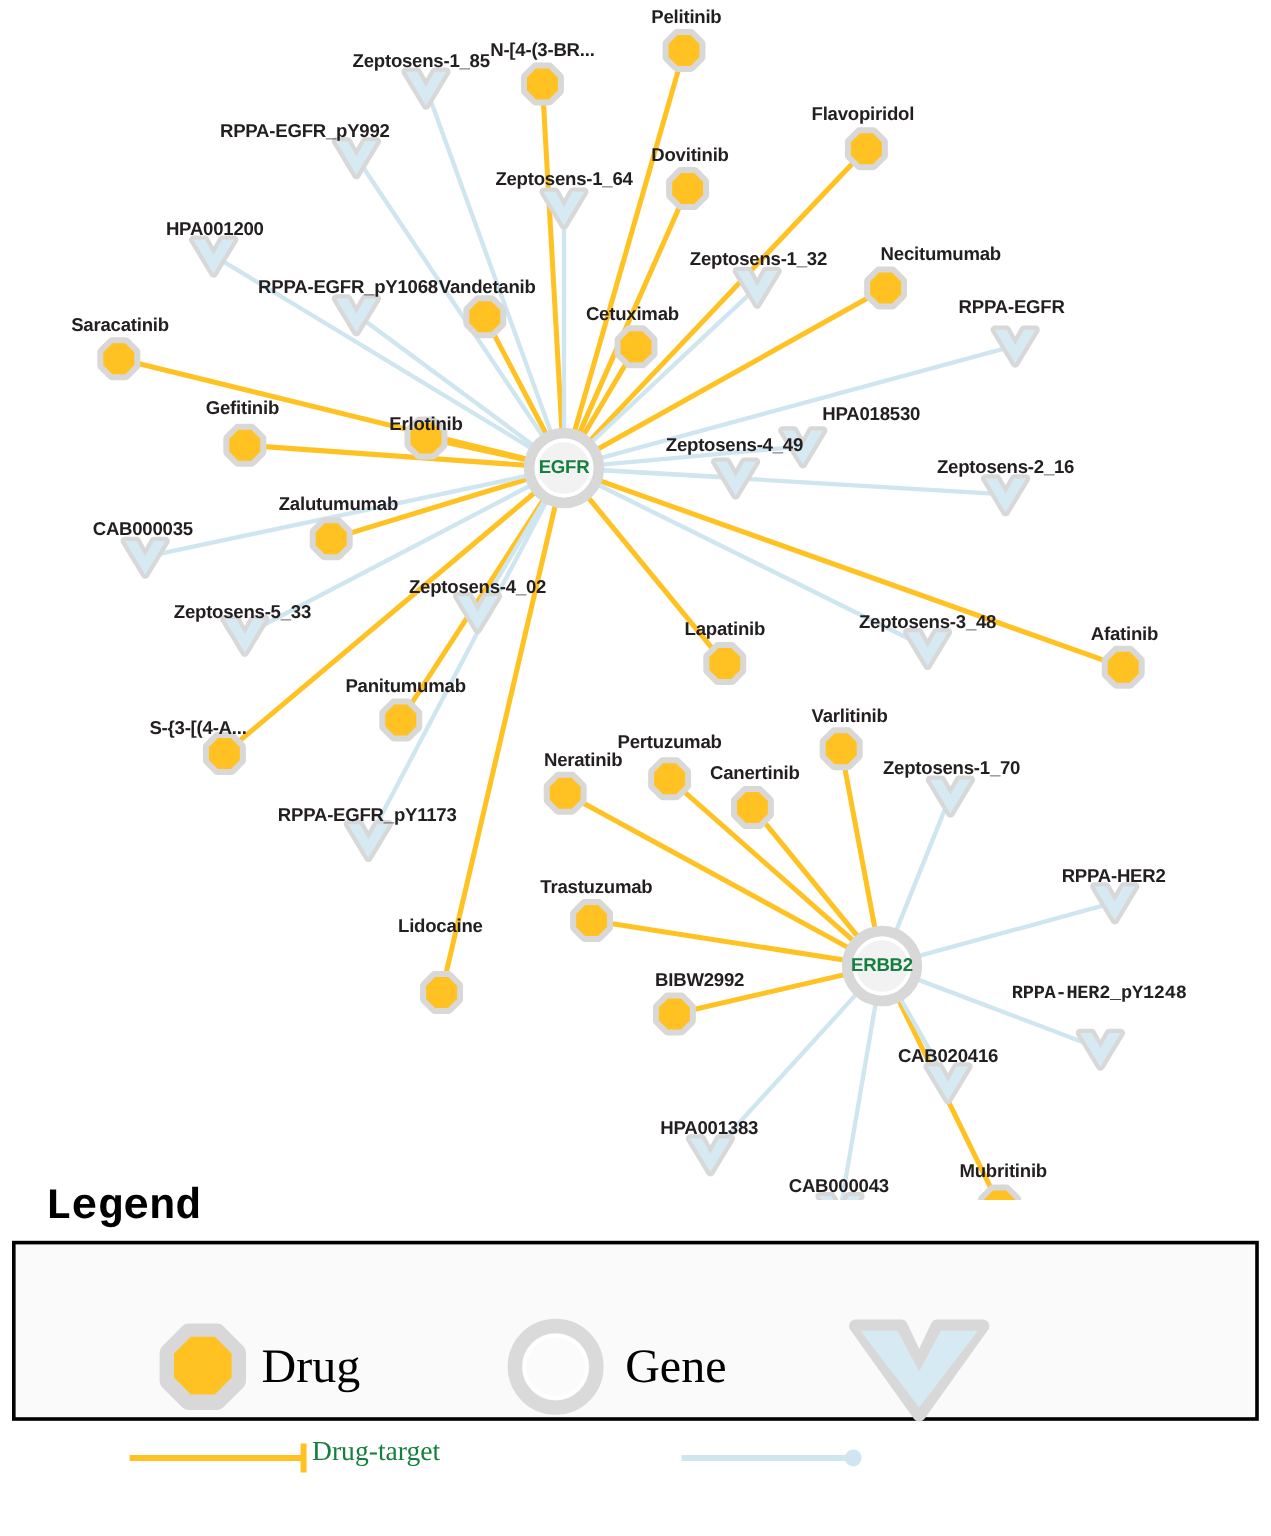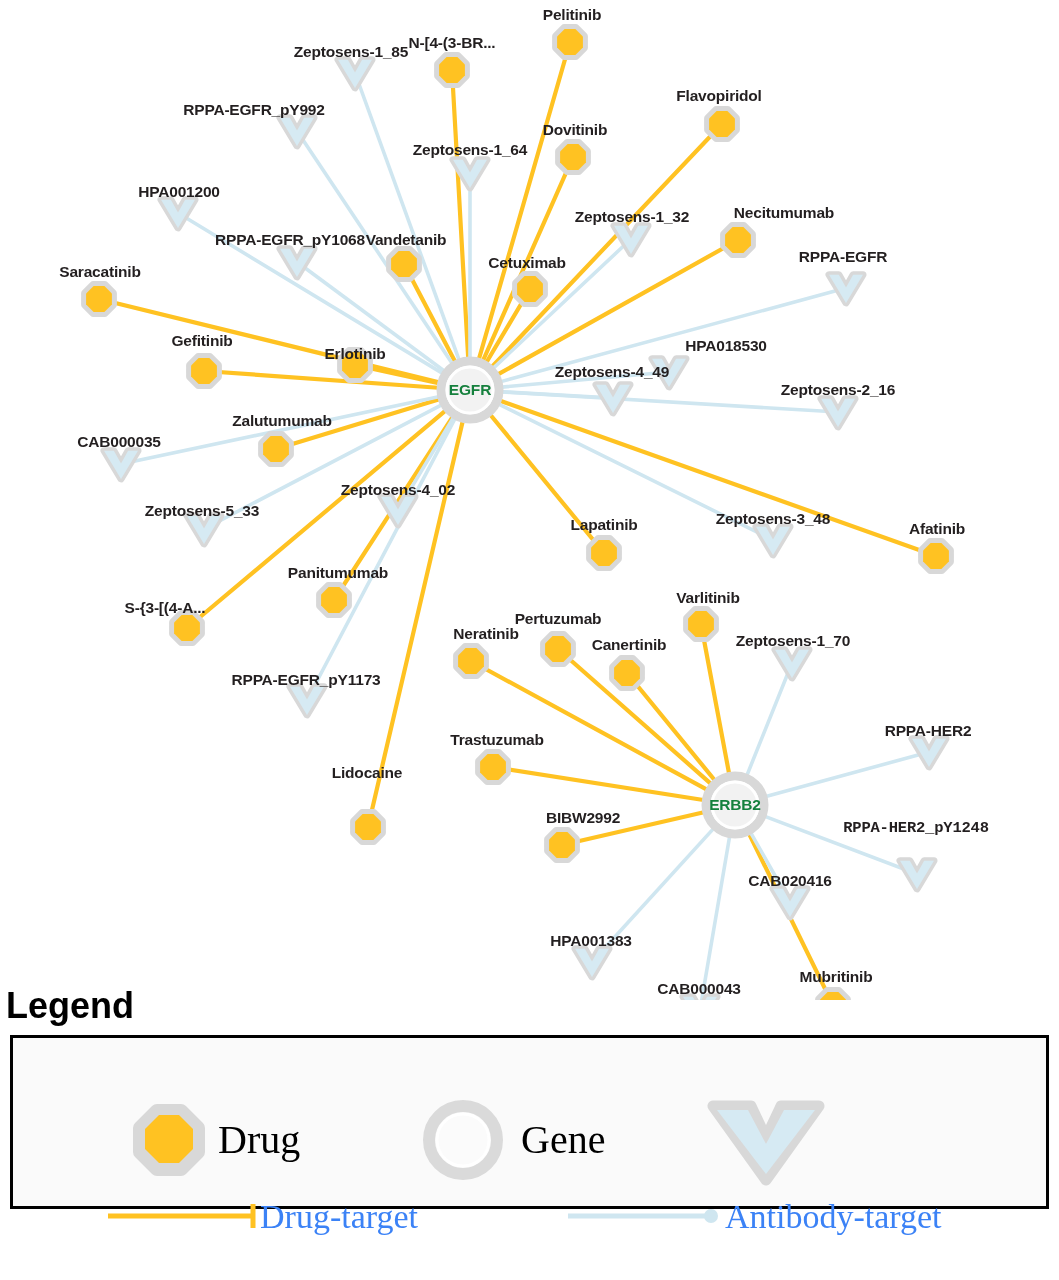--- a/index.html
+++ b/index.html
@@ -42,46 +42,46 @@
     color: #15803d;
   }
   
   #legend-wrap {
     position: absolute;
     left: 0;
     top: 985px;
     width: 1059px;
   }
   #legend-title {
-    font-family: Liberation Sans, sans-serif;
+    font-family: Liberation Mono, monospace;
     font-size: 36px;
     font-weight: bold;
     color: #000;
-    margin-left: 6px;
+    margin-left: 38px;
     margin-bottom: 8px;
   }
   #legend-box {
     margin: 0 10px;
     border: 3px solid #000;
     background: #fafafa;
-    height: 174px;
+    height: 150px;
     position: relative;
     box-sizing: border-box;
   }
   .legend-item-label {
     font-family: "Liberation Serif", serif;
     font-size: 40px;
     color: #000;
     position: absolute;
     white-space: nowrap;
   }
   .legend-line-label {
     font-family: "Liberation Serif", serif;
-    font-size: 34px;
-    color: #3b82f6;
+    font-size: 23px;
+    color: #15803d;
     position: absolute;
     white-space: nowrap;
   }
 </style>
 </head>
 <body>
 
 <div id="network">
   <svg id="net-svg" width="1059" height="1000">
       <g>
@@ -393,15 +393,14 @@
       </g>
 
       <g>
         <line x1="555" y1="178" x2="694" y2="178" stroke="#cfe6f0" stroke-width="5"></line>
         <circle cx="698" cy="178" r="7" fill="#cfe6f0"></circle>
       </g>
     </svg>
     <div class="legend-item-label" style="left:205px; top:78px;">Drug</div>
     <div class="legend-item-label" style="left:508px; top:78px;">Gene</div>
     <div class="legend-line-label" style="left:247px; top:160px;">Drug-target</div>
-    <div class="legend-line-label" style="left:712px; top:160px;">Antibody-target</div>
   </div>
 </div>
 
 </body></html>

